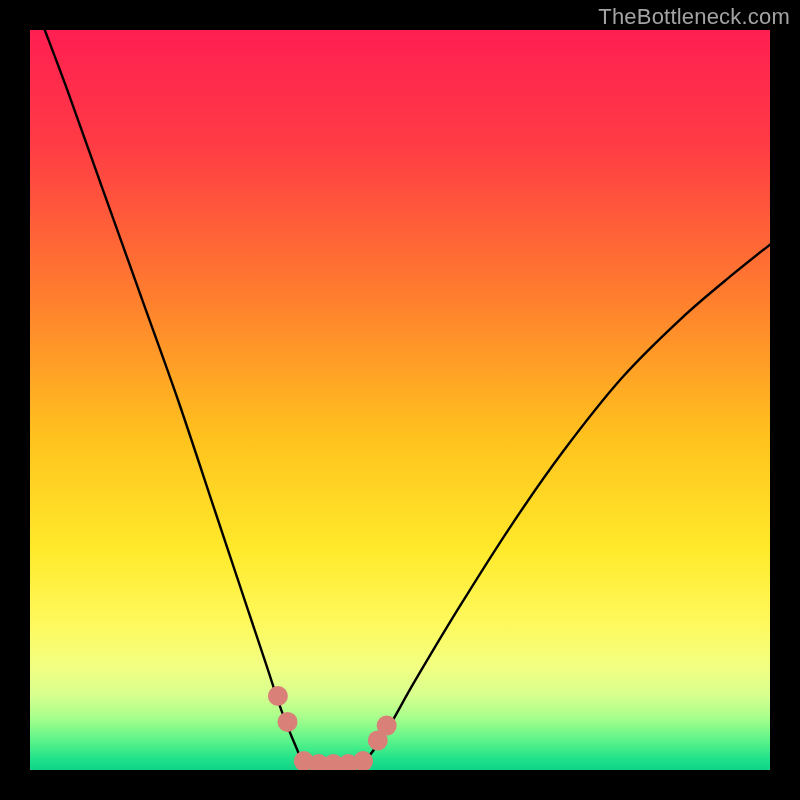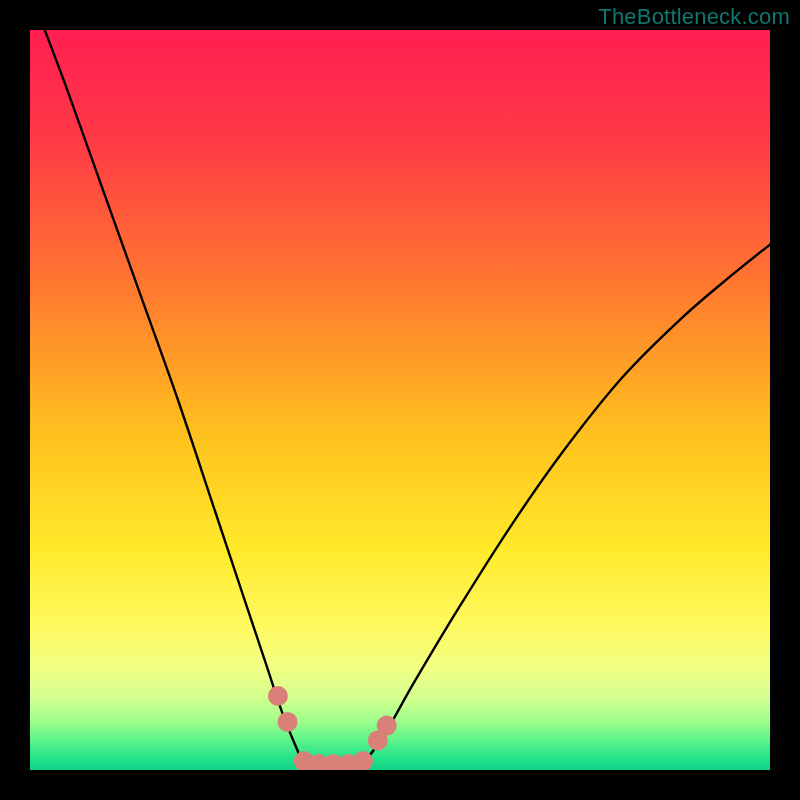--- a/index.html
+++ b/index.html
@@ -39,21 +39,21 @@
     left: 0;
     top: 0;
     width: 740px;
     height: 740px;
     overflow: visible;
   }
   .watermark {
     position: absolute;
     top: 4px;
     right: 10px;
-    color: #0f766e;
+    color: #a3a3a3;
     font-size: 22px;
     letter-spacing: 0.2px;
     font-weight: 400;
   }
 </style>
 </head>
 <body>
 
 <div class="frame">
   <div class="watermark">TheBottleneck.com</div>

